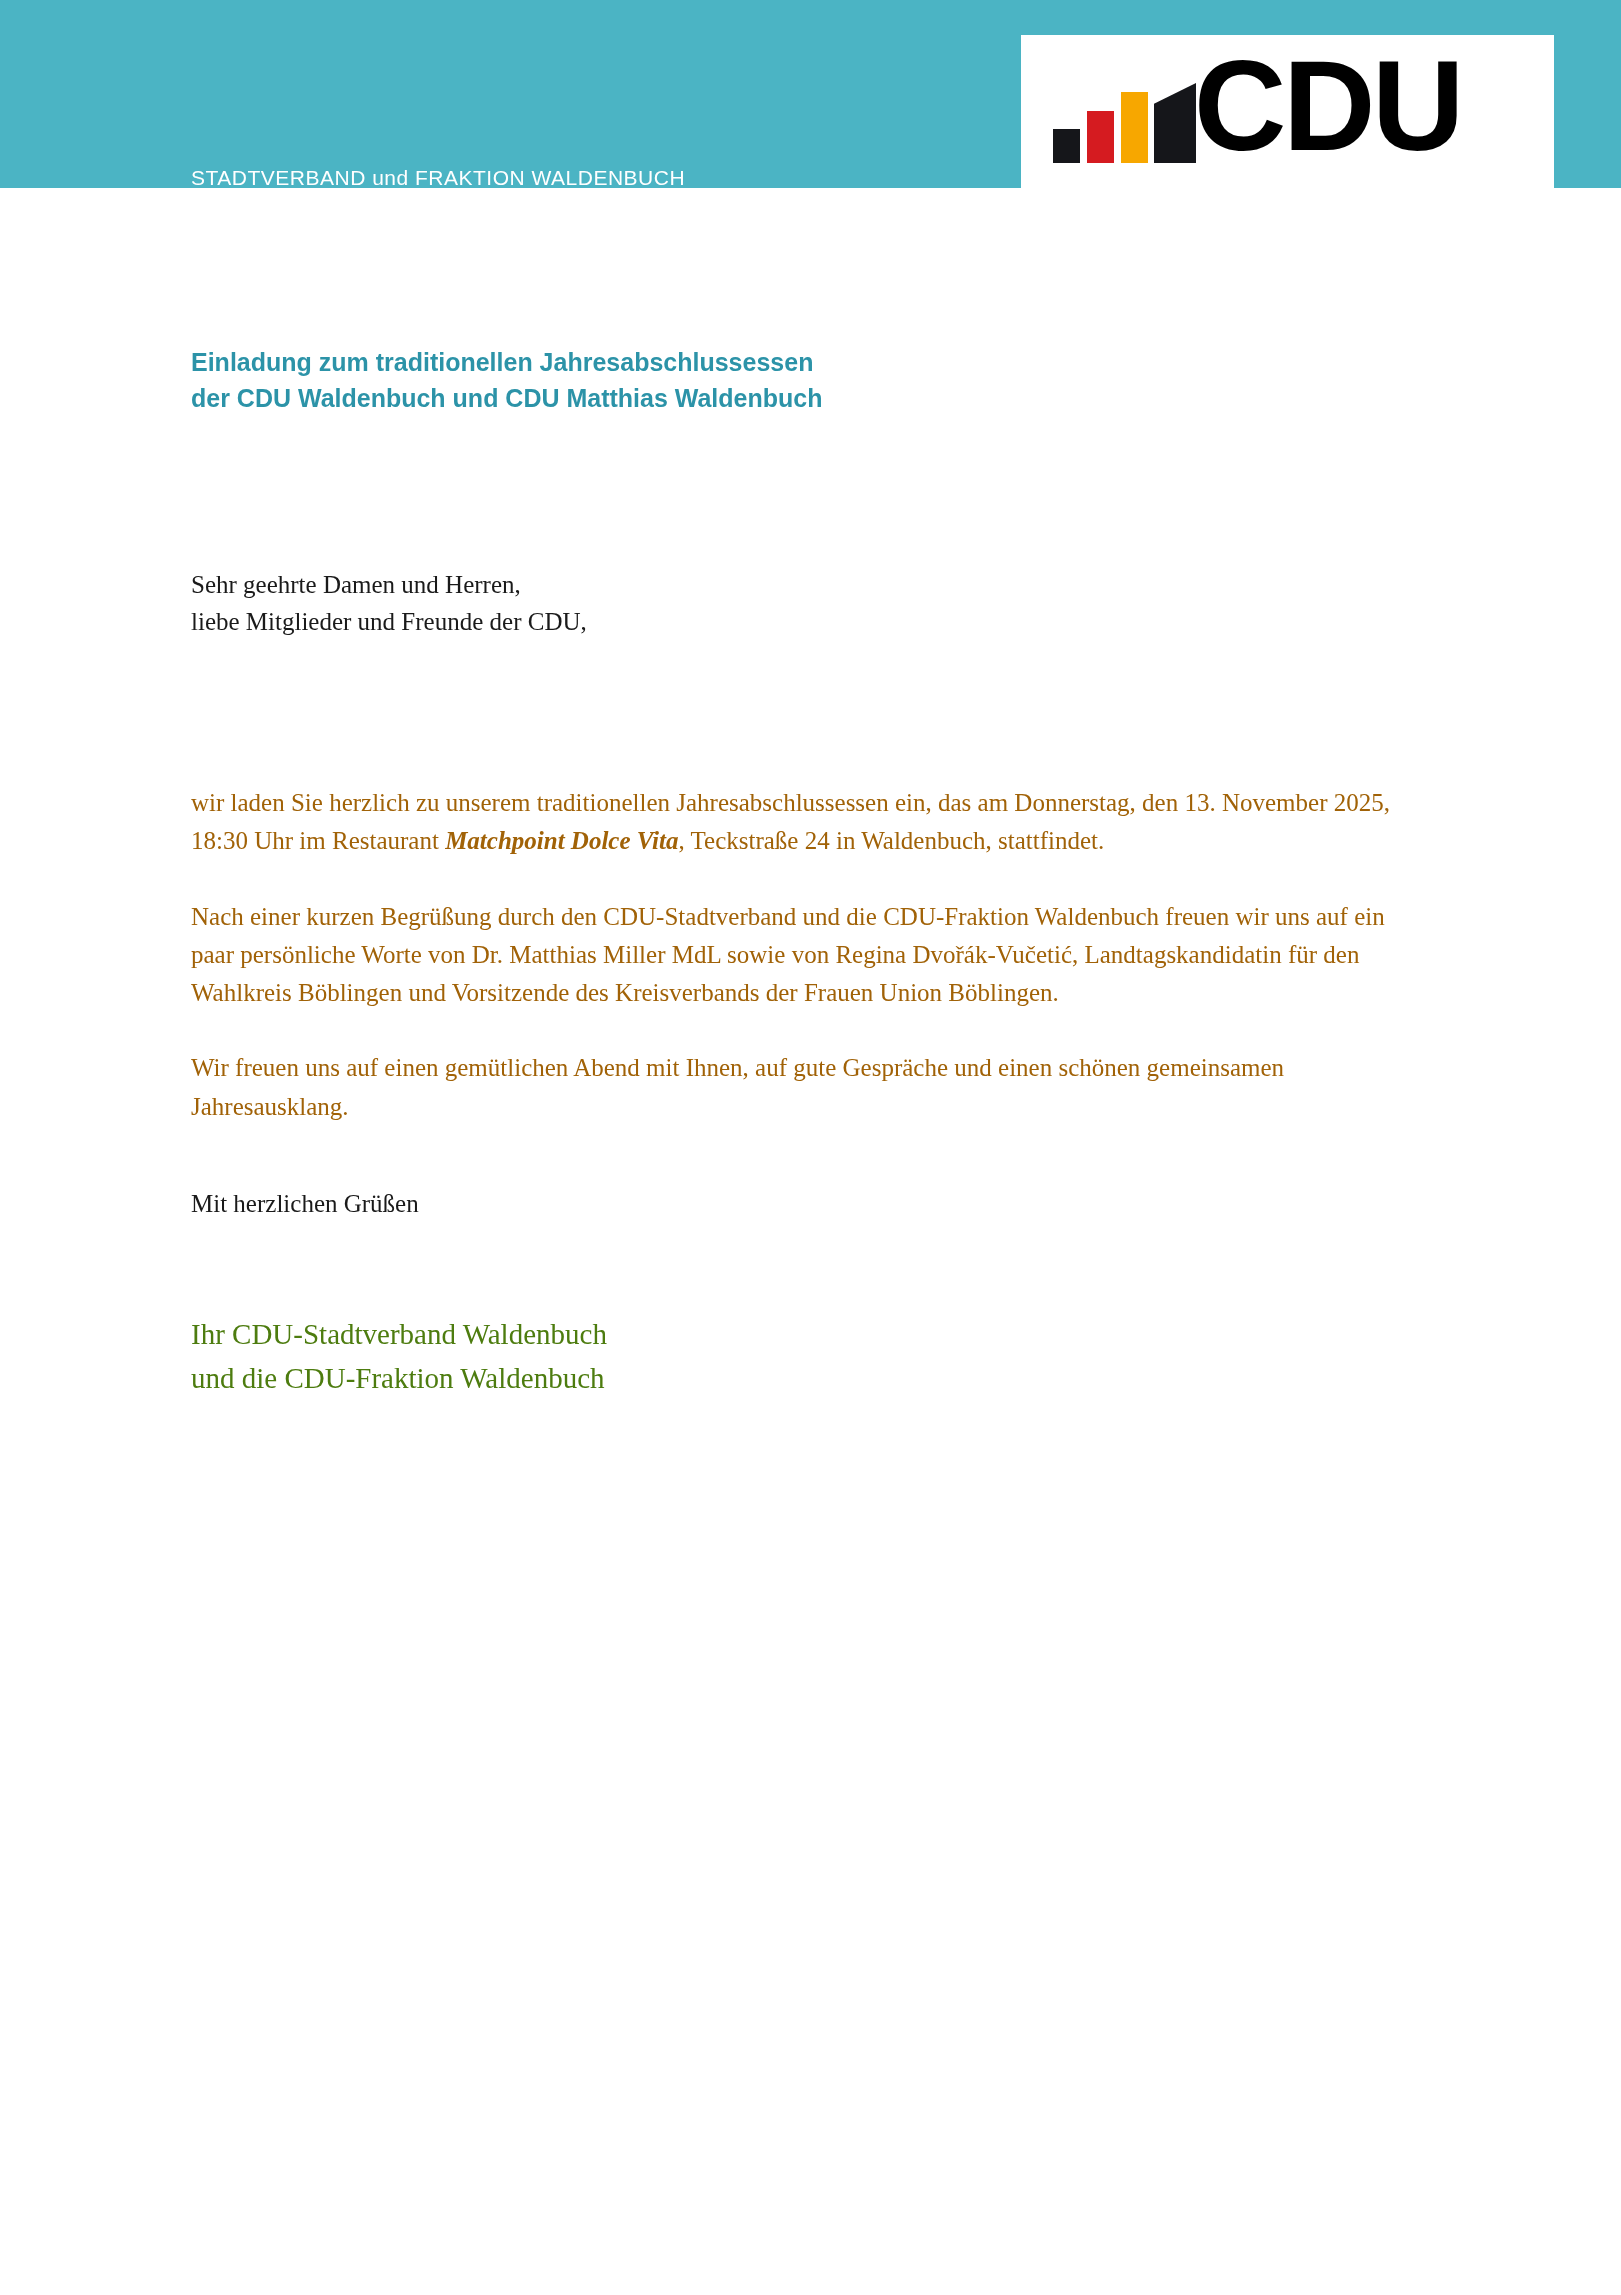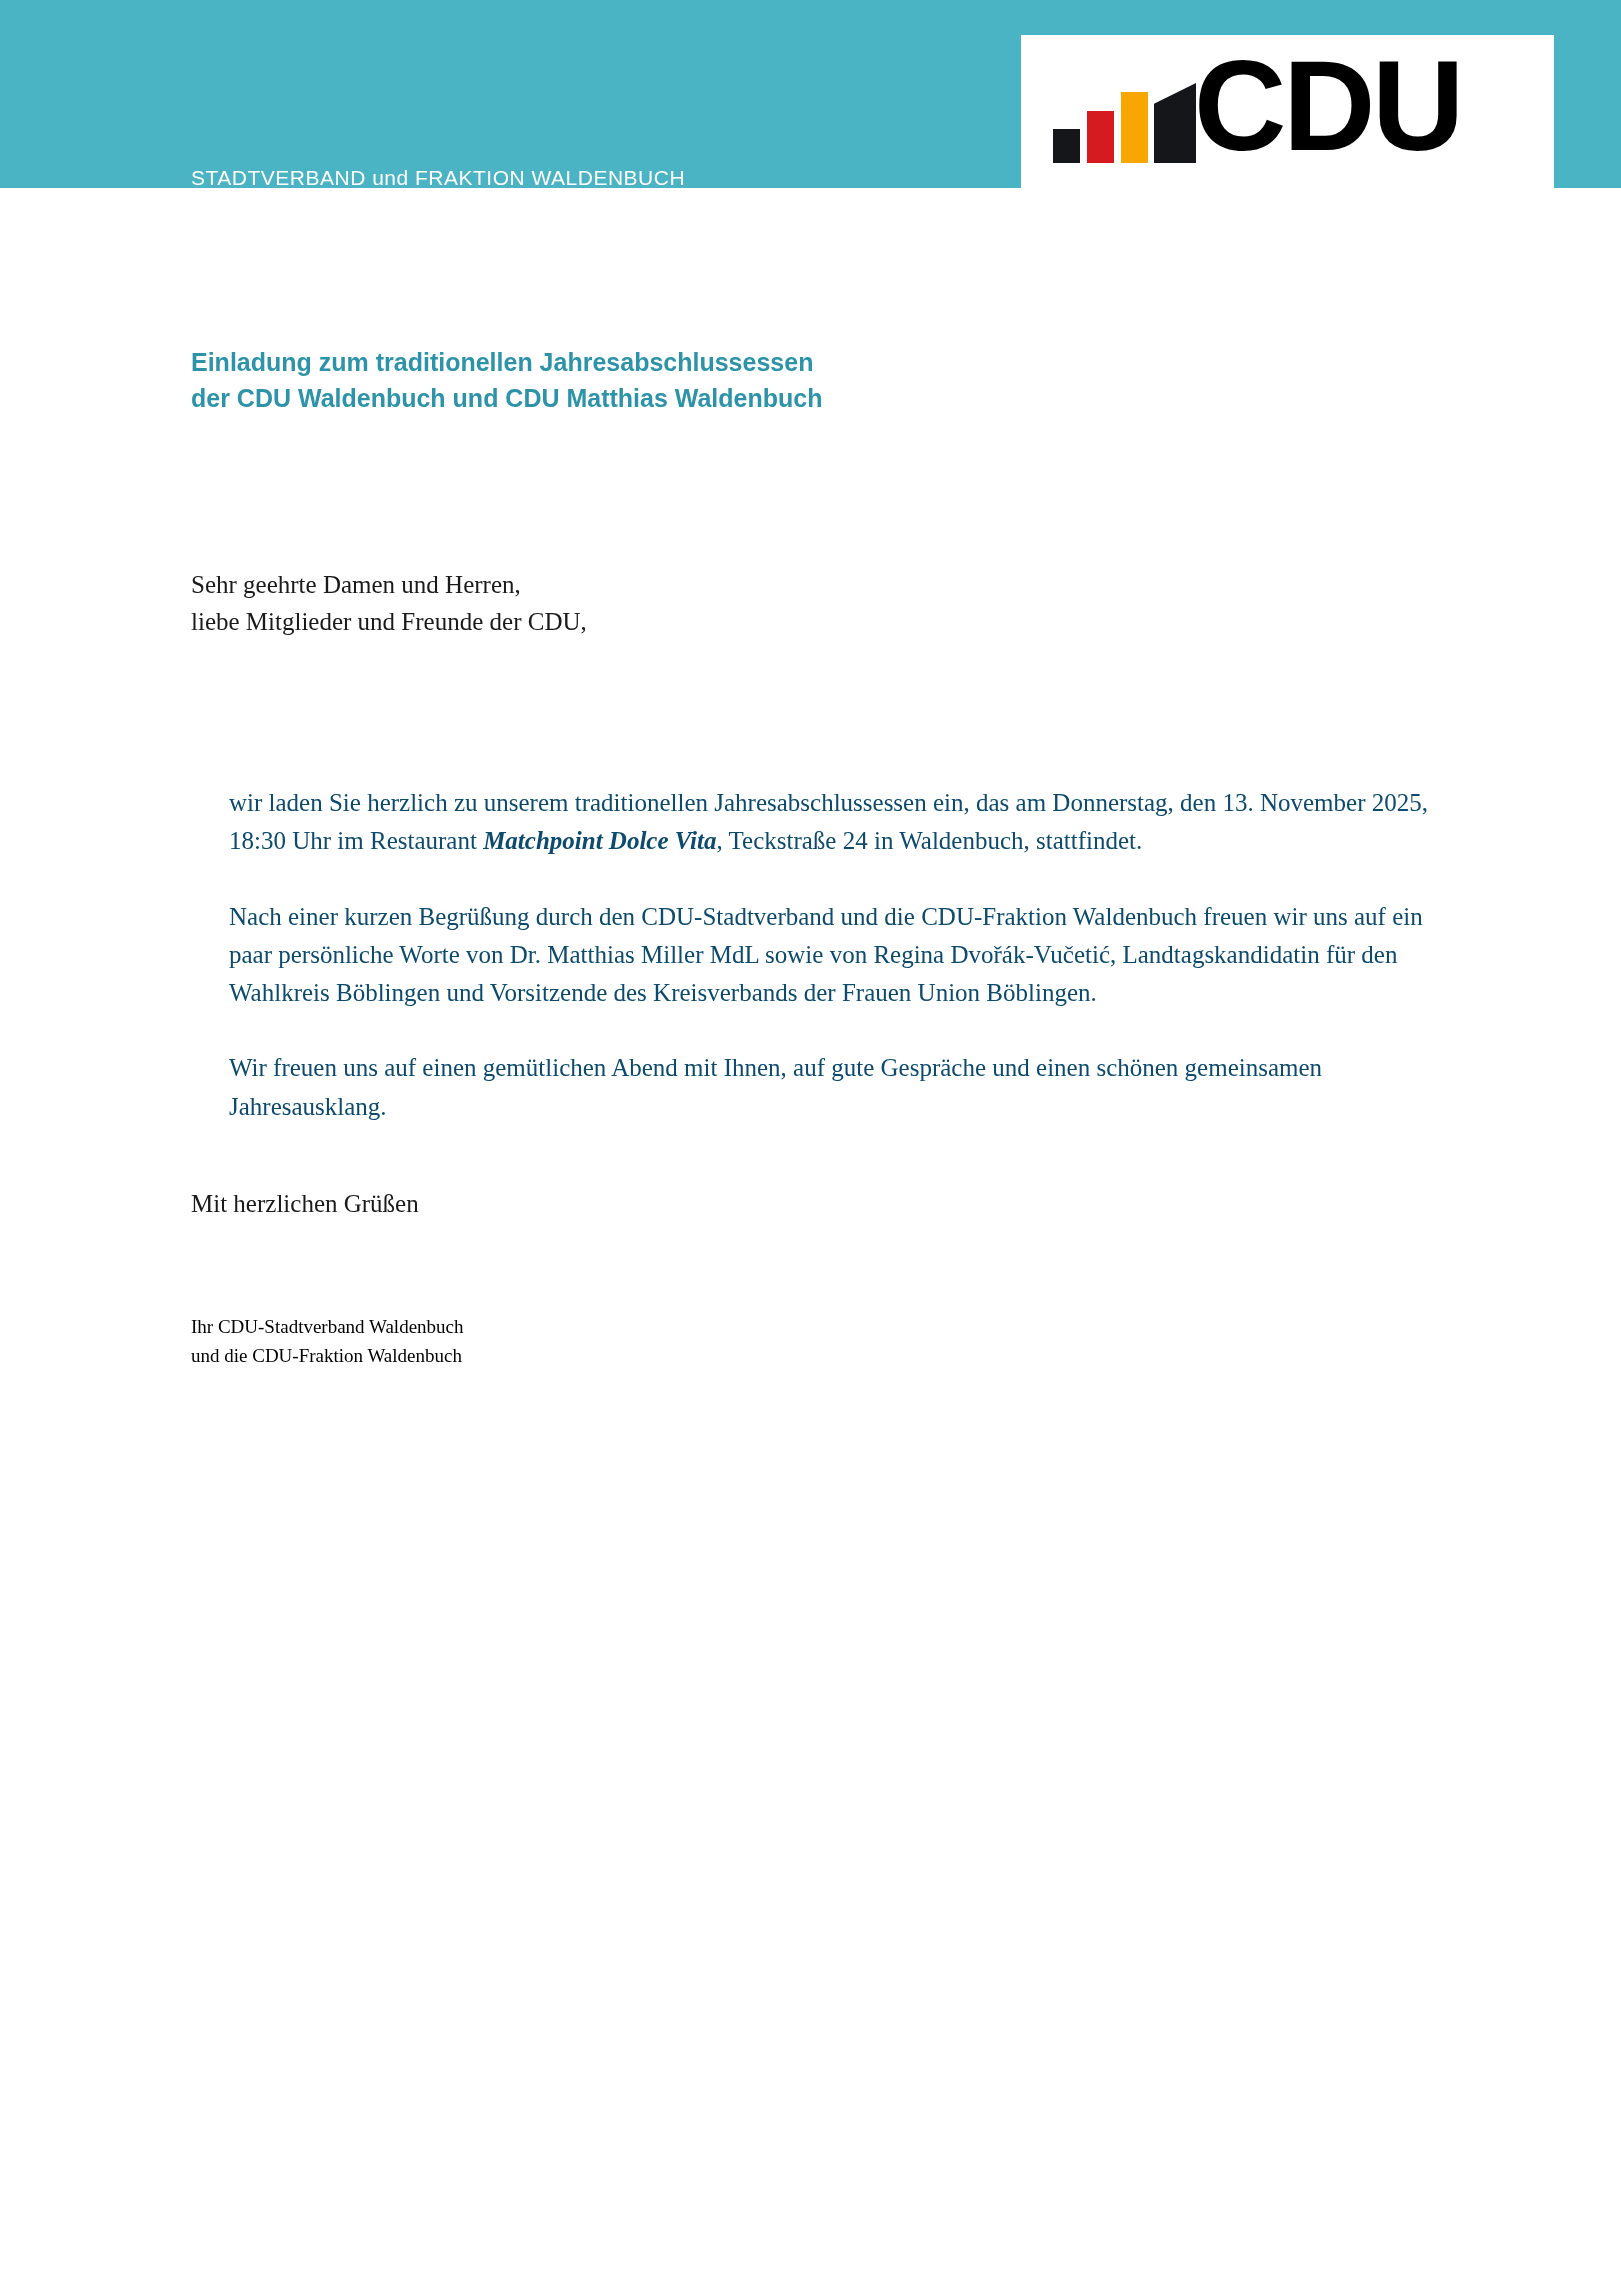--- a/index.html
+++ b/index.html
@@ -101,39 +101,38 @@
     margin-top: 150px;
     font-size: 25px;
     line-height: 1.48;
     color: #1a1a1a;
     white-space: pre-line;
   }
   .para {
     margin-top: 37px;
     font-size: 25px;
     line-height: 1.53;
-    color: #0c4a6e;
-    margin-left: 38px;
+    color: #a16207;
   }
   .para.first-body { margin-top: 144px; }
   .para em.venue {
     font-style: italic;
     font-weight: bold;
   }
   .closing {
     margin-top: 59px;
     font-size: 25px;
     line-height: 1.5;
     color: #1a1a1a;
   }
   .signature {
     margin-top: 91px;
-    font-size: 19px;
+    font-size: 29px;
     line-height: 1.5;
-    color: #000000;
+    color: #4d7c0f;
     white-space: pre-line;
   }
 </style>
 </head>
 <body>
 
 <div class="page">
 
   <div class="header-band">
     <div class="header-label">STADTVERBAND und FRAKTION WALDENBUCH</div>

